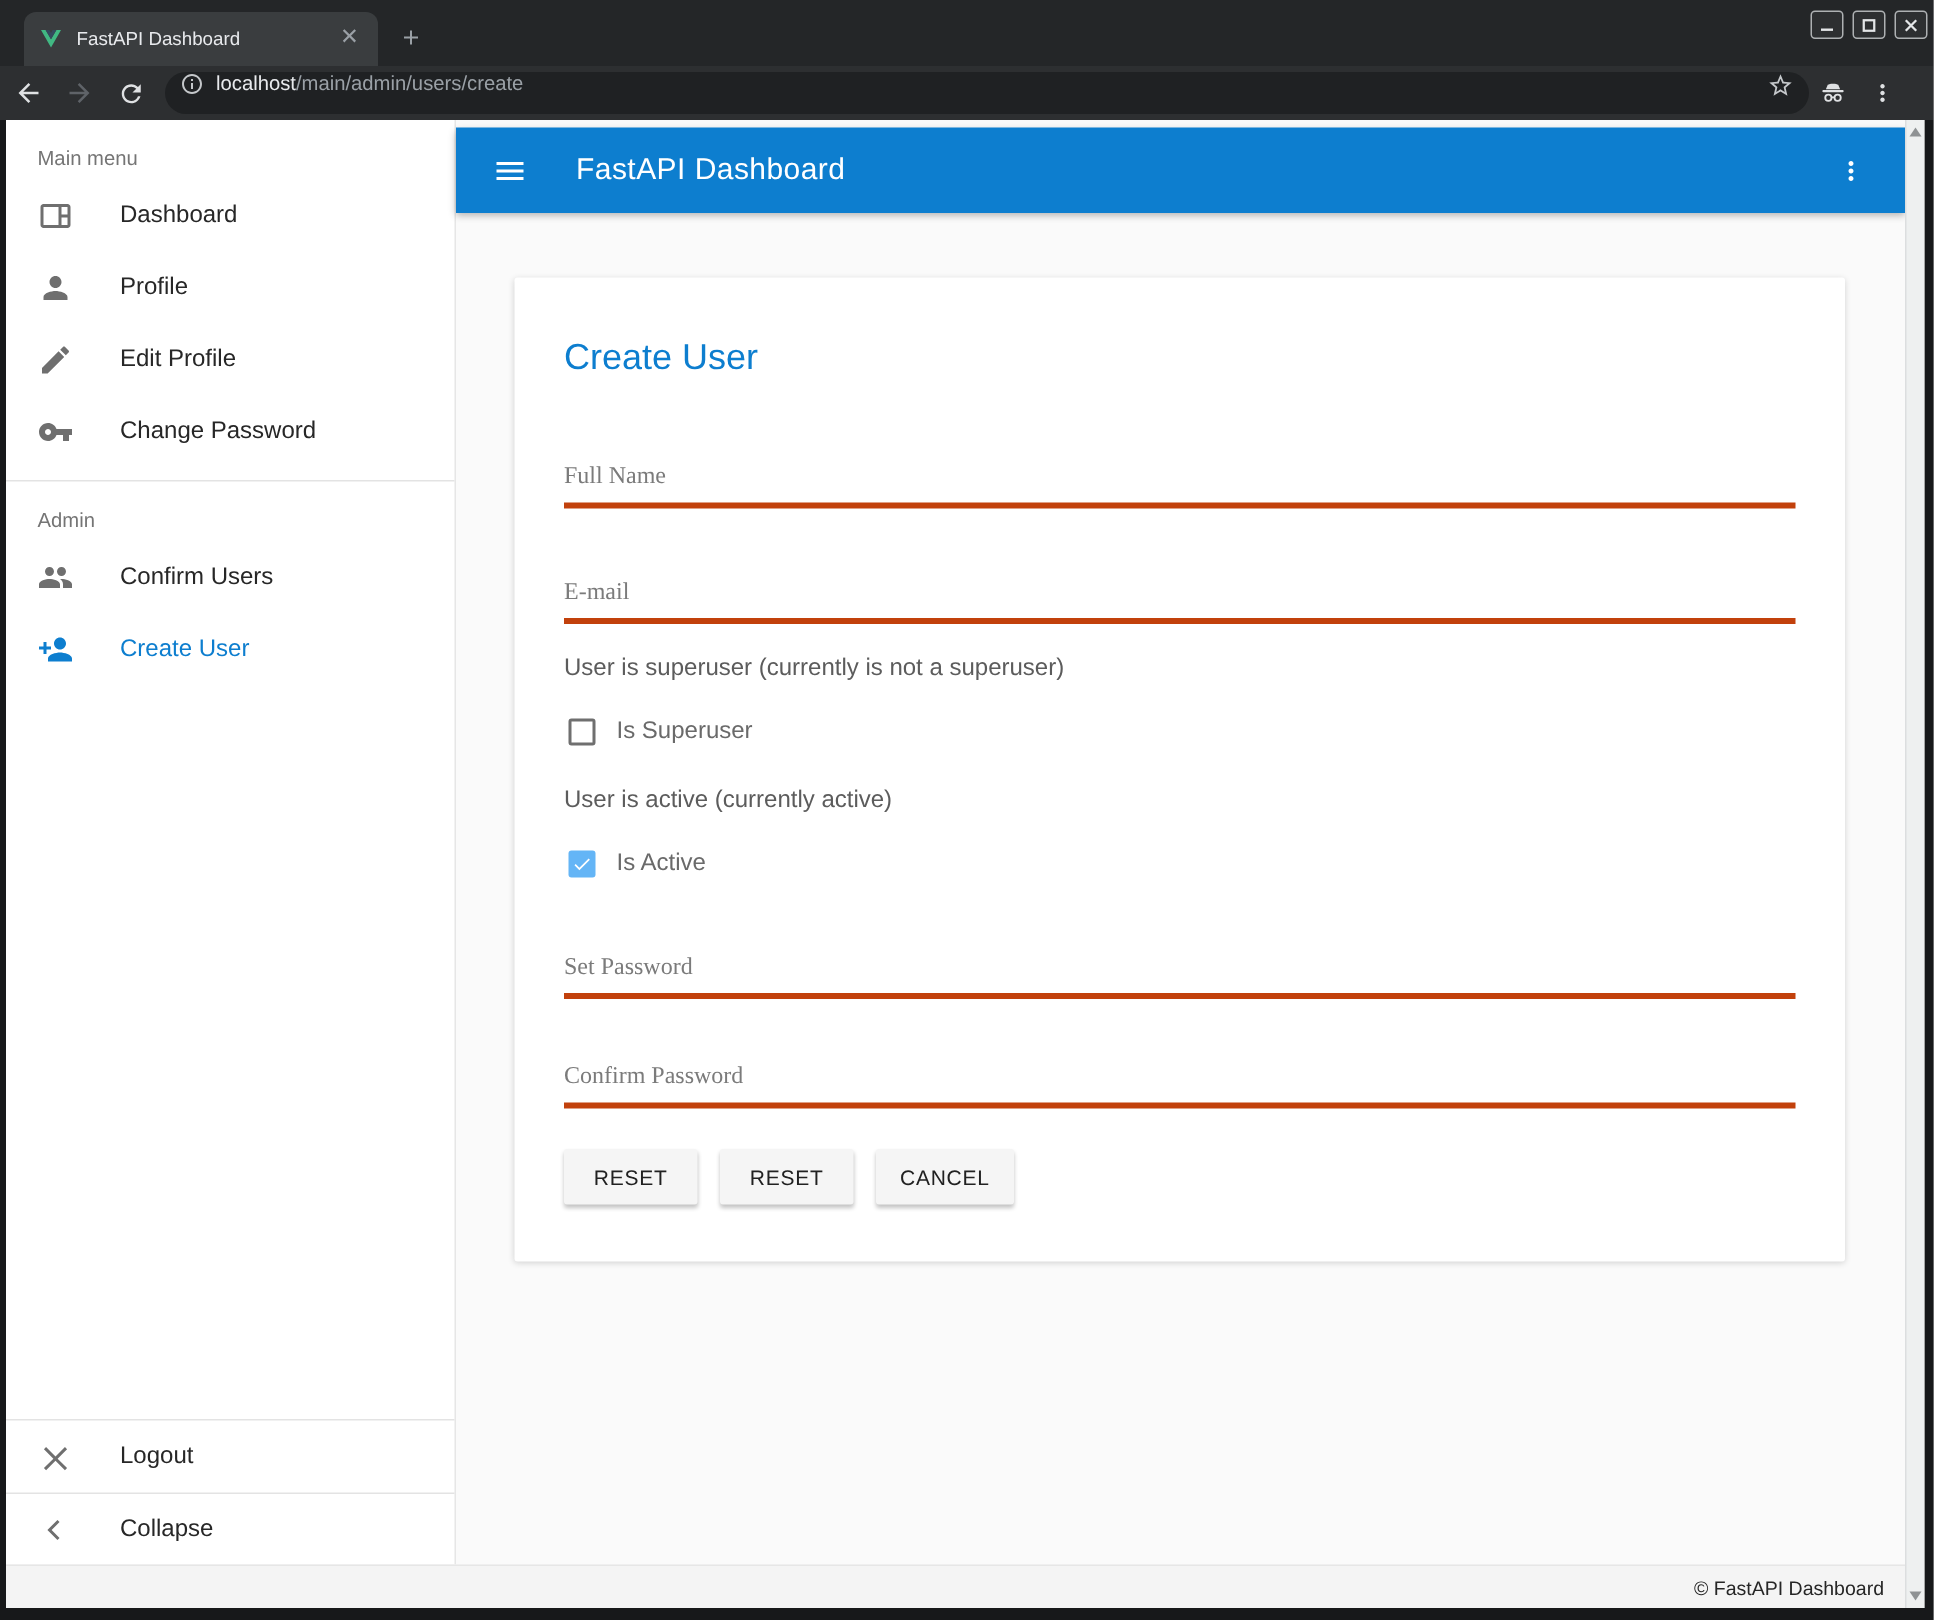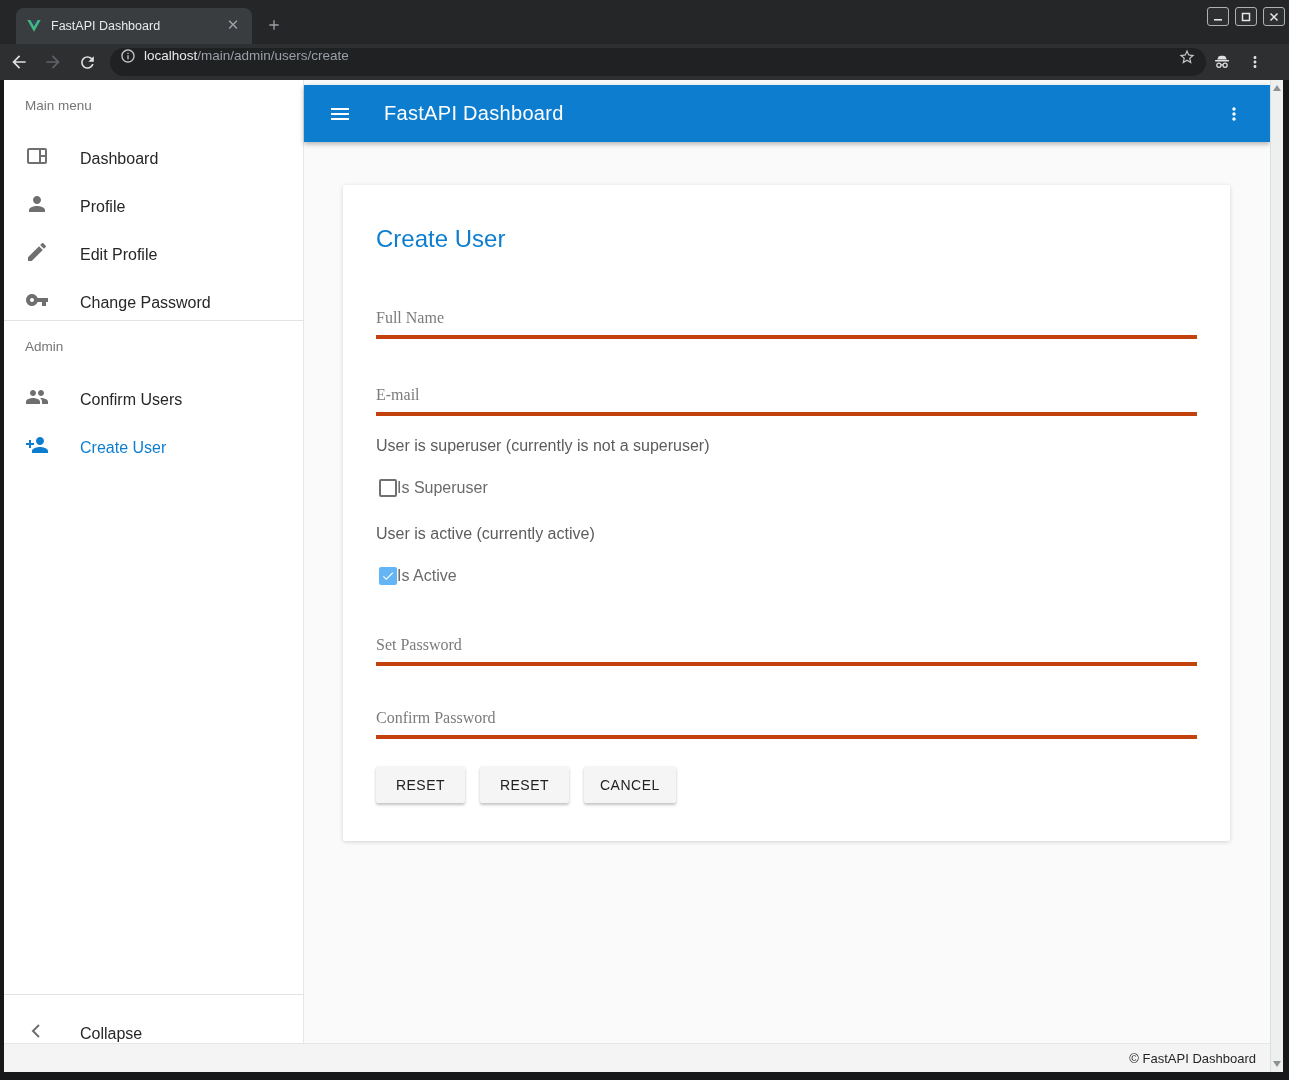--- a/index.html
+++ b/index.html
@@ -27,21 +27,21 @@
   .tb-right { display:flex; align-items:center; margin-left:6px; gap:14px; }
 
   
   .page { position:absolute; left:0; top:80px; width:1289px; height:1000px; background:#17181a; }
   .page-inner { position:absolute; left:4px; top:0; width:1279px; height:992px; background:#ffffff; overflow:hidden; }
 
   
   .sidebar { position:absolute; left:0; top:0; width:300px; height:963px; background:#ffffff;
              border-right:1px solid #e6e6e6; display:flex; flex-direction:column; }
   .subheader { height:40px; padding:18px 0 0 21px; color:#757575; font-size:13.5px; }
-  .nav-item { height:48px; display:flex; align-items:flex-end; padding-left:21px; cursor:pointer; }
+  .nav-item { height:48px; display:flex; align-items:center; padding-left:21px; cursor:pointer; }
   .nav-item .ic { width:24px; height:24px; margin-right:31px; flex:none; }
   .nav-item .lbl { font-size:16px; color:#272727; }
   .nav-item.active .lbl { color:#0d7ecf; }
   .divider { border-top:1px solid #e3e3e3; margin:8px 0 0 0; }
   .side-spacer { flex:1; }
   .side-bottom { border-top:1px solid #e3e3e3; }
   .side-bottom .nav-item + .nav-item { border-top:1px solid #e3e3e3; }
 
   
   .main { position:absolute; left:300px; top:0; width:966px; height:963px; background:#fafafa; }
@@ -60,21 +60,21 @@
   .field input { display:block; width:821px; border:none; outline:none; background:transparent;
                  font-family:Liberation Serif, serif; font-size:16px; color:#222;
                  padding-bottom:8px; border-bottom:4px solid #c2410c; }
   .field input::placeholder { color:#7b7b7b; opacity:1; }
   .hint { margin-top:21px; font-size:16px; color:#5c5c5c; }
   .hint.second { margin-top:28px; }
   .cbrow { margin-top:24px; display:flex; align-items:center; }
   .cbox { width:18px; height:18px; margin-left:3px; border-radius:2px; flex:none; }
   .cbox.unchecked { border:2px solid #6f6f6f; background:#fff; }
   .cbox.checked { background:#64b5f6; display:flex; align-items:center; justify-content:center; }
-  .cblabel { font-size:16px; color:#6a6a6a; margin-left:0; }
+  .cblabel { font-size:16px; color:#6a6a6a; margin-left:14px; }
   .field.pw1 { margin-top:51px; }
   .field.pw2 { margin-top:43px; }
   .btnrow { margin-top:27px; display:flex; }
   .btn { min-width:89px; height:37px; margin-right:15px; background:#f5f5f5; border:none; border-radius:2px;
          box-shadow:0 2px 3px rgba(0,0,0,.24); font-family:"Liberation Sans", sans-serif;
          font-size:14px; font-weight:500; letter-spacing:.5px; color:#212121; padding:0 16px; cursor:pointer; }
 
   
   .footer { position:absolute; left:0; top:963px; width:1266px; height:29px; background:#f4f4f4;
             border-top:1px solid #e6e6e6; display:flex; align-items:center; justify-content:flex-end; padding-right:14px; }
@@ -221,20 +221,28 @@
         </span>
         <span class="lbl">Create User</span>
       </div>
 
       <div class="side-spacer"></div>
 
       <div class="side-bottom">
         <div class="nav-item">
           <span class="ic">
             <svg width="24" height="24" viewBox="0 0 24 24">
+                <path d="M18.3 5.71L12 12.01l-6.3-6.3-1.41 1.41 6.3 6.3-6.3 6.3 1.41 1.41 6.3-6.3 6.3 6.3 1.41-1.41-6.3-6.3 6.3-6.3z" fill="#6f6f6f"></path>
+              </svg>
+          </span>
+          <span class="lbl">Logout</span>
+        </div>
+        <div class="nav-item">
+          <span class="ic">
+            <svg width="24" height="24" viewBox="0 0 24 24">
                 <path d="M14.7 6.7L13.3 5.3 6.6 12l6.7 6.7 1.4-1.4L9.4 12z" fill="#6f6f6f"></path>
               </svg>
           </span>
           <span class="lbl">Collapse</span>
         </div>
       </div>
     </nav>
 
     <div class="main">
       <header class="appbar">

